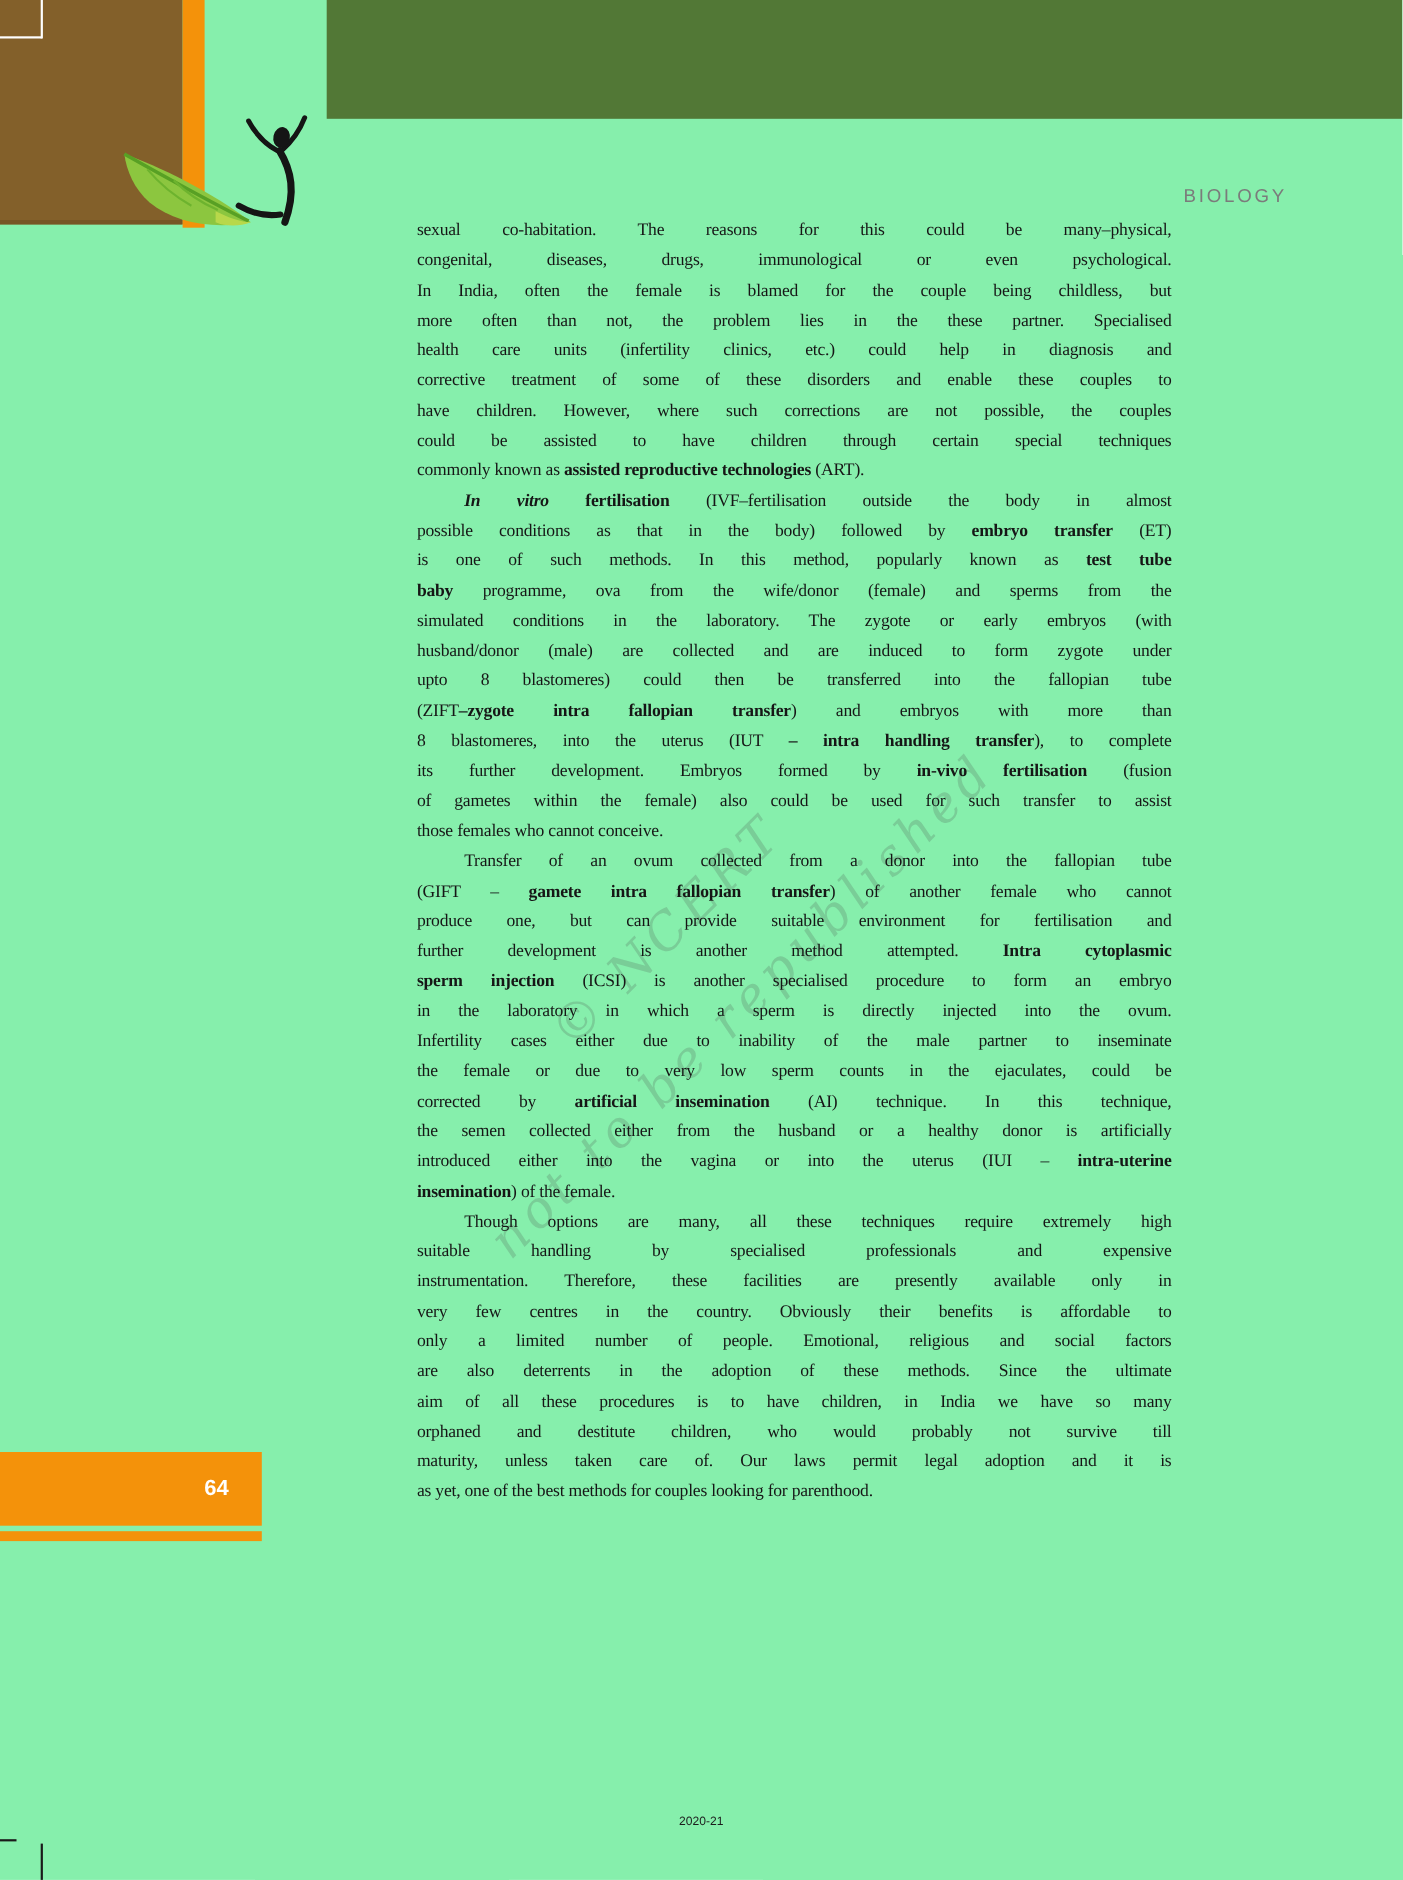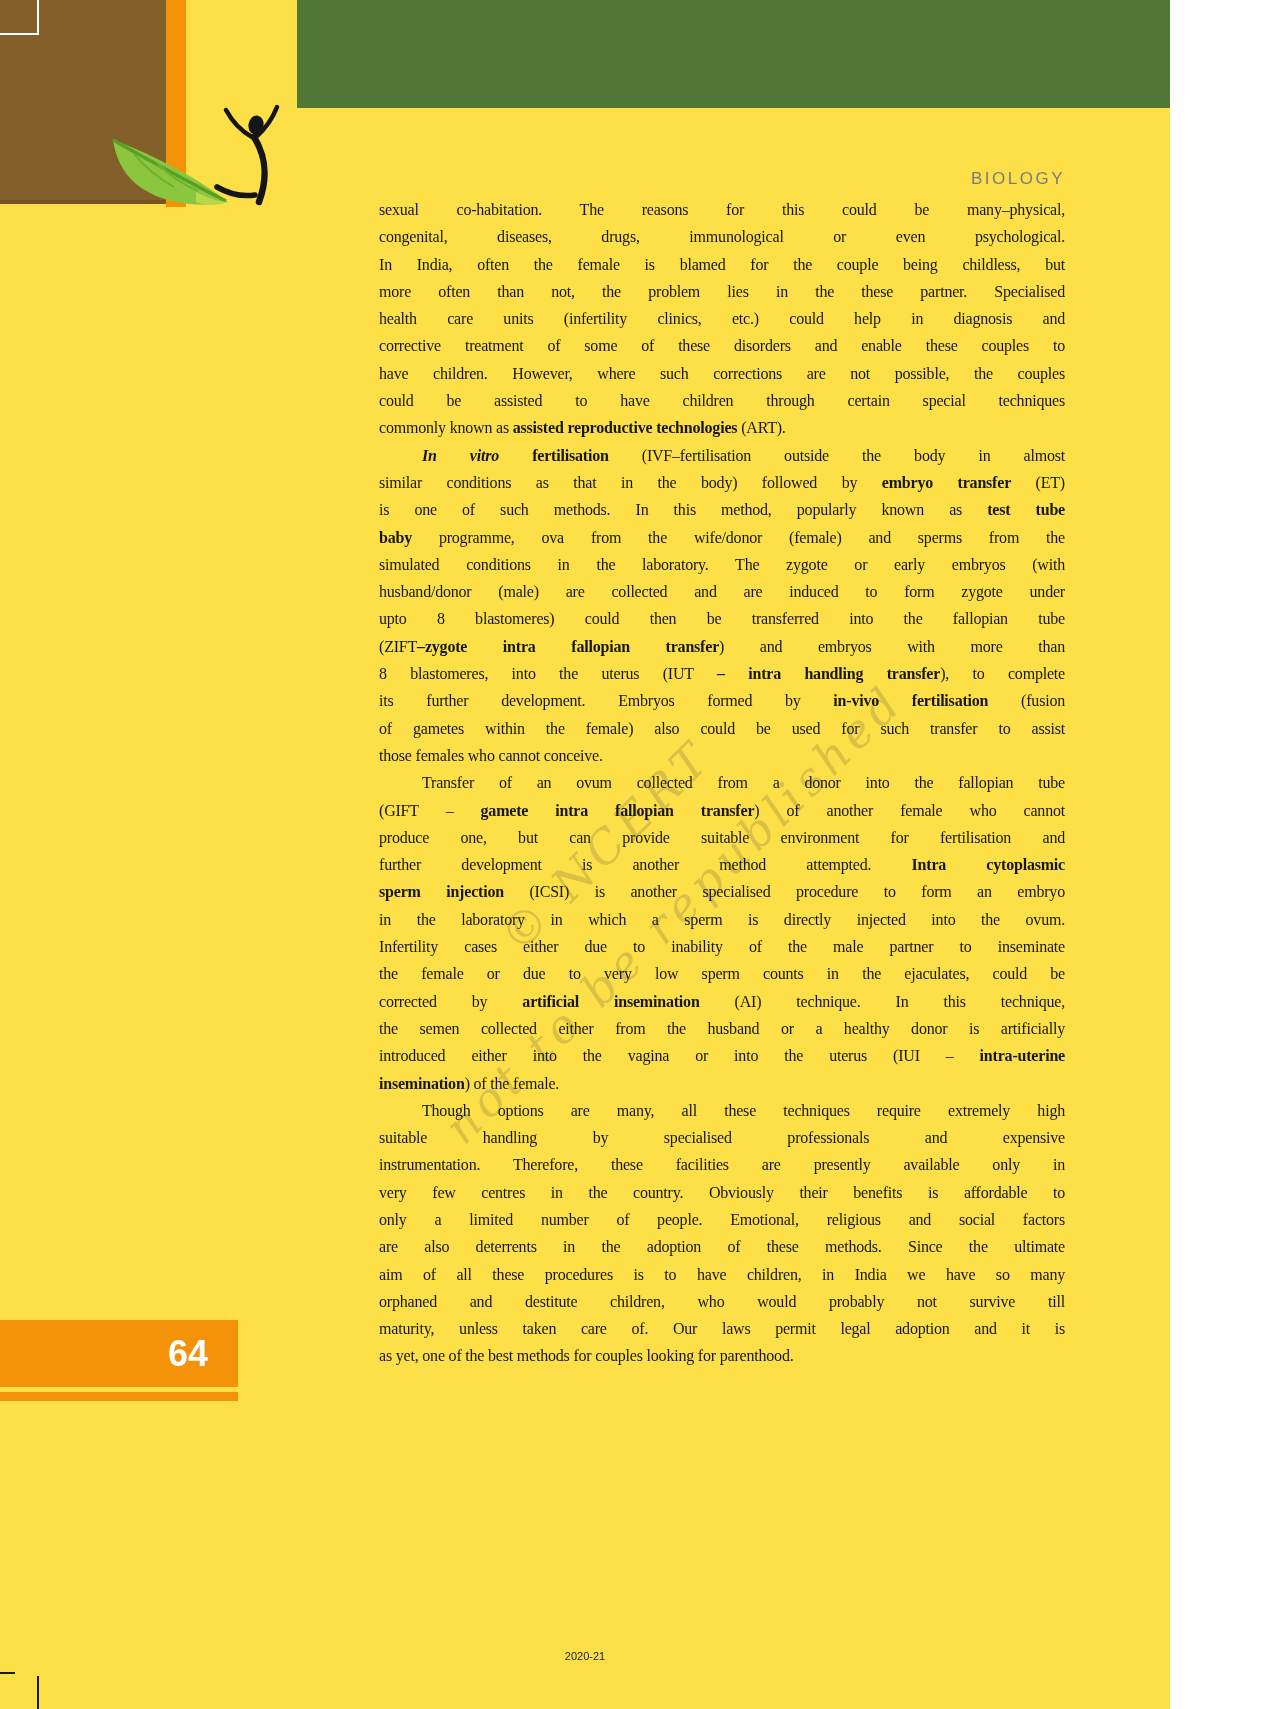--- a/index.html
+++ b/index.html
@@ -1,17 +1,17 @@
 <!DOCTYPE html>
 <html style="--orange: #F4920A; --green: #527836; --brown: #83602A; --leaf_green: #8CC63F; --leaf_dark: #58A024; --text: #161616;"><head>
 <meta charset="utf-8">
 <style>
   html,body{margin:0;padding:0;background:#ffffff;}
   #page{
-    position:relative; width:1170px; height:1709px; background:#fde047;
+    position:relative; width:1275px; height:1709px; background:#86efac;
     font-family:"Liberation Serif", serif; overflow:hidden;text-decoration:underline;
   }
   
   .brown-panel{position:absolute; left:0; top:0; width:166px; height:200px;
     background:var(--brown); border-bottom:4px solid #765525;}
   .orange-stripe{position:absolute; left:166px; top:0; width:20px; height:207px;
     background:var(--orange);}
   .green-bar{position:absolute; left:297px; top:0; width:978px; height:108px;
     background:var(--green);}
   .cropmark-tl-h{position:absolute; left:0; top:33px; width:38px; height:2px; background:#ffffff;}
@@ -42,21 +42,21 @@
   }
   .line{text-align:justify; text-align-last:justify; height:27.3px; overflow:visible; white-space:normal;}
   .line.last{text-align-last:left;}
   .line.indent{padding-left:43px;}
   .r-b{font-weight:bold;}
   .r-bi{font-weight:bold; font-style:italic;}
   
   .pagenum-box{
     position:absolute; left:0; top:1320px; width:238px; height:67px;
     background:var(--orange); color:#ffffff;
-    font-family:"Liberation Sans", sans-serif; font-weight:bold; font-size:36px;
+    font-family:"Liberation Sans", sans-serif; font-weight:bold; font-size:20px;
     line-height:67px; text-align:right; padding-right:30px; box-sizing:border-box;
   }
   .pagenum-strip{position:absolute; left:0; top:1392px; width:238px; height:9px; background:var(--orange);}
   
   .footer-year{
     position:absolute; left:0; right:0; top:1650px; text-align:center;
     font-family:"Liberation Sans", sans-serif; font-size:11px; color:#1c1c1c;
   }
 </style>
 </head>
@@ -101,21 +101,21 @@
       <div class="line"><span>sexual co-habitation. The reasons for this could be many–physical,</span></div>
       <div class="line"><span>congenital, diseases, drugs, immunological or even psychological.</span></div>
       <div class="line"><span>In India, often the female is blamed for the couple being childless, but</span></div>
       <div class="line"><span>more often than not, the problem lies in the these partner. Specialised</span></div>
       <div class="line"><span>health care units (infertility clinics, etc.) could help in diagnosis and</span></div>
       <div class="line"><span>corrective treatment of some of these disorders and enable these couples to</span></div>
       <div class="line"><span>have children. However, where such corrections are not possible, the couples</span></div>
       <div class="line"><span>could be assisted to have children through certain special techniques</span></div>
       <div class="line last"><span>commonly known as </span><span class="r-b">assisted reproductive technologies</span><span> (ART).</span></div>
       <div class="line indent"><span class="r-bi">In vitro</span><span> </span><span class="r-b">fertilisation</span><span> (IVF–fertilisation outside the body in almost</span></div>
-      <div class="line"><span>similar conditions as that in the body) followed by </span><span class="r-b">embryo transfer</span><span> (ET)</span></div>
+      <div class="line"><span>possible conditions as that in the body) followed by </span><span class="r-b">embryo transfer</span><span> (ET)</span></div>
       <div class="line"><span>is one of such methods. In this method, popularly known as </span><span class="r-b">test tube</span></div>
       <div class="line"><span class="r-b">baby</span><span> programme, ova from the wife/donor (female) and sperms from the</span></div>
       <div class="line"><span>simulated conditions in the laboratory. The zygote or early embryos (with</span></div>
       <div class="line"><span>husband/donor (male) are collected and are induced to form zygote under</span></div>
       <div class="line"><span>upto 8 blastomeres) could then be transferred into the fallopian tube</span></div>
       <div class="line"><span>(ZIFT</span><span class="r-b">–zygote intra fallopian transfer</span><span>) and embryos with more than</span></div>
       <div class="line"><span>8 blastomeres, into the uterus (IUT </span><span class="r-b">– intra handling transfer</span><span>), to complete</span></div>
       <div class="line"><span>its further development. Embryos formed by </span><span class="r-b">in-vivo fertilisation</span><span> (fusion</span></div>
       <div class="line"><span>of gametes within the female) also could be used for such transfer to assist</span></div>
       <div class="line last"><span>those females who cannot conceive.</span></div>

